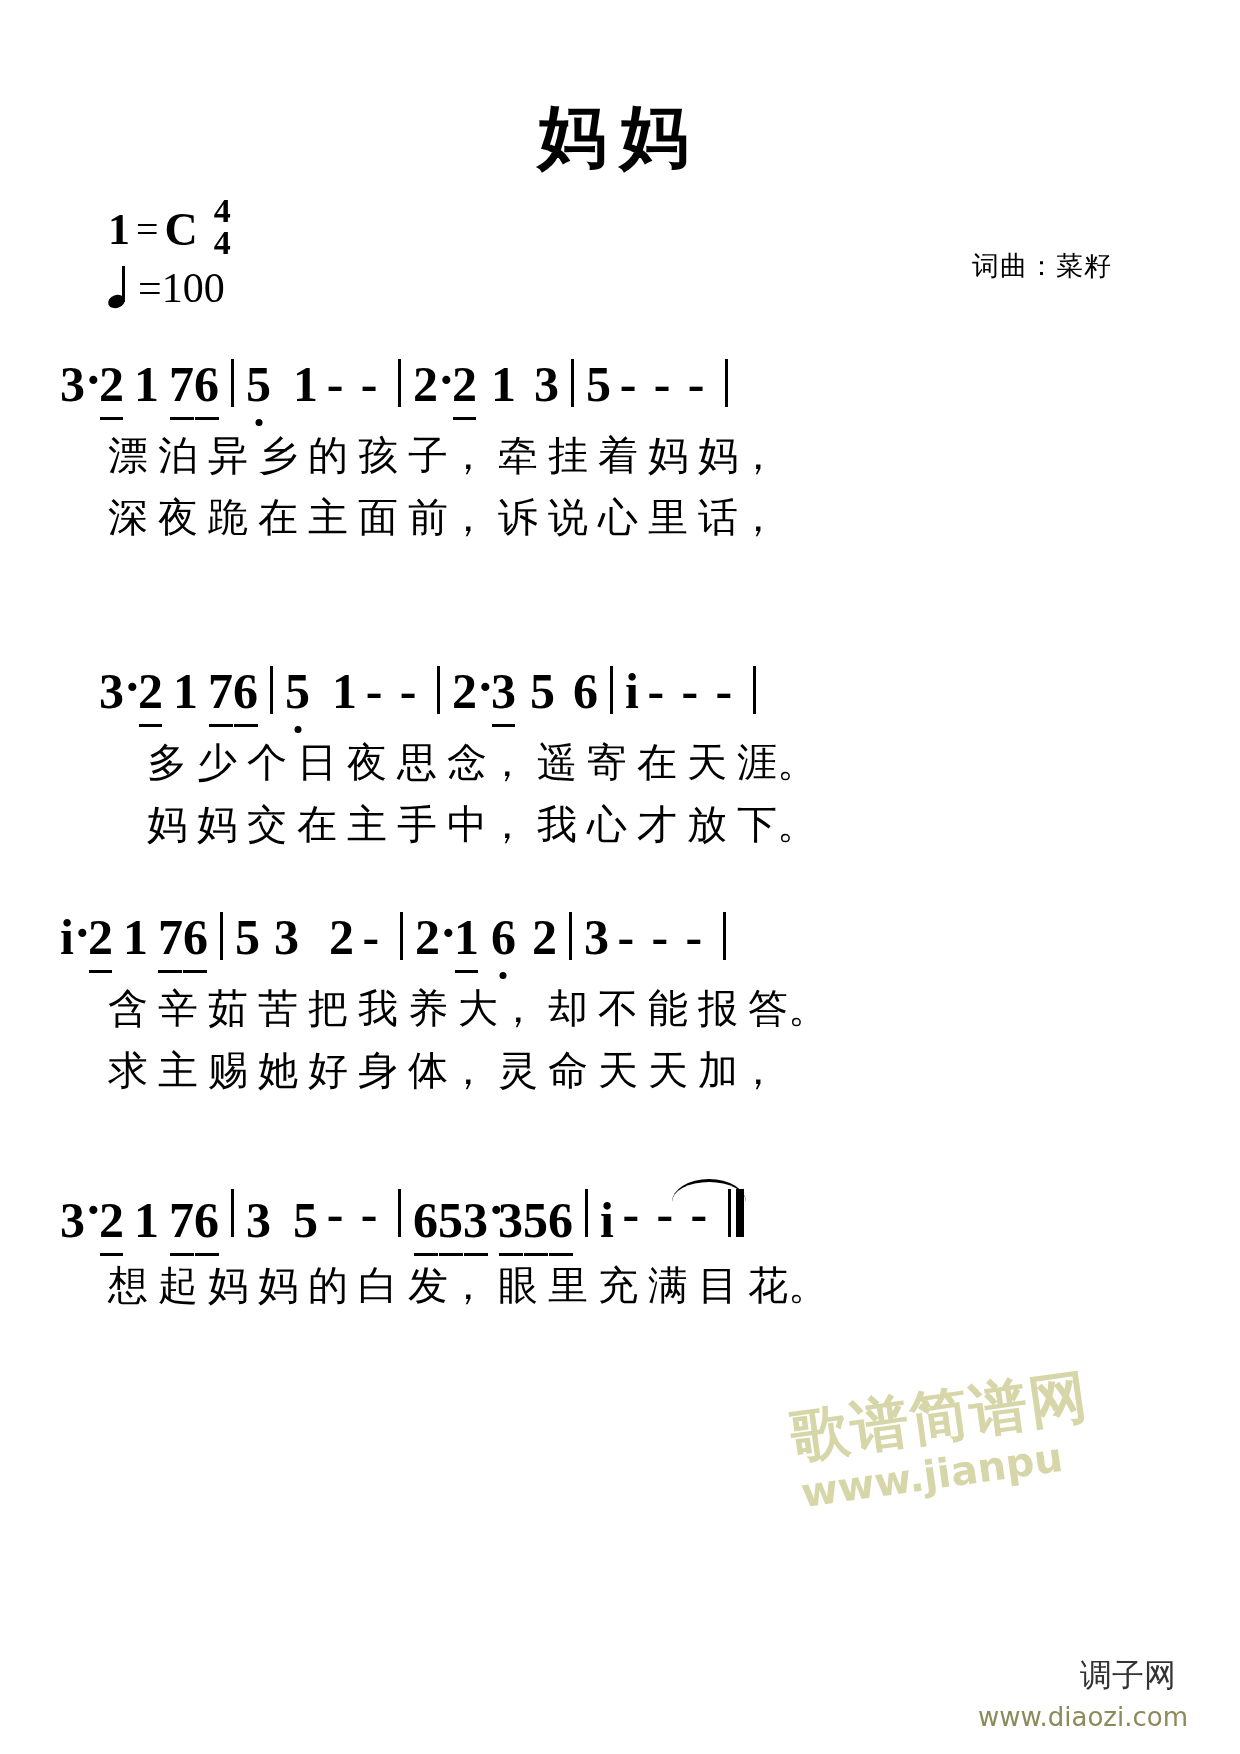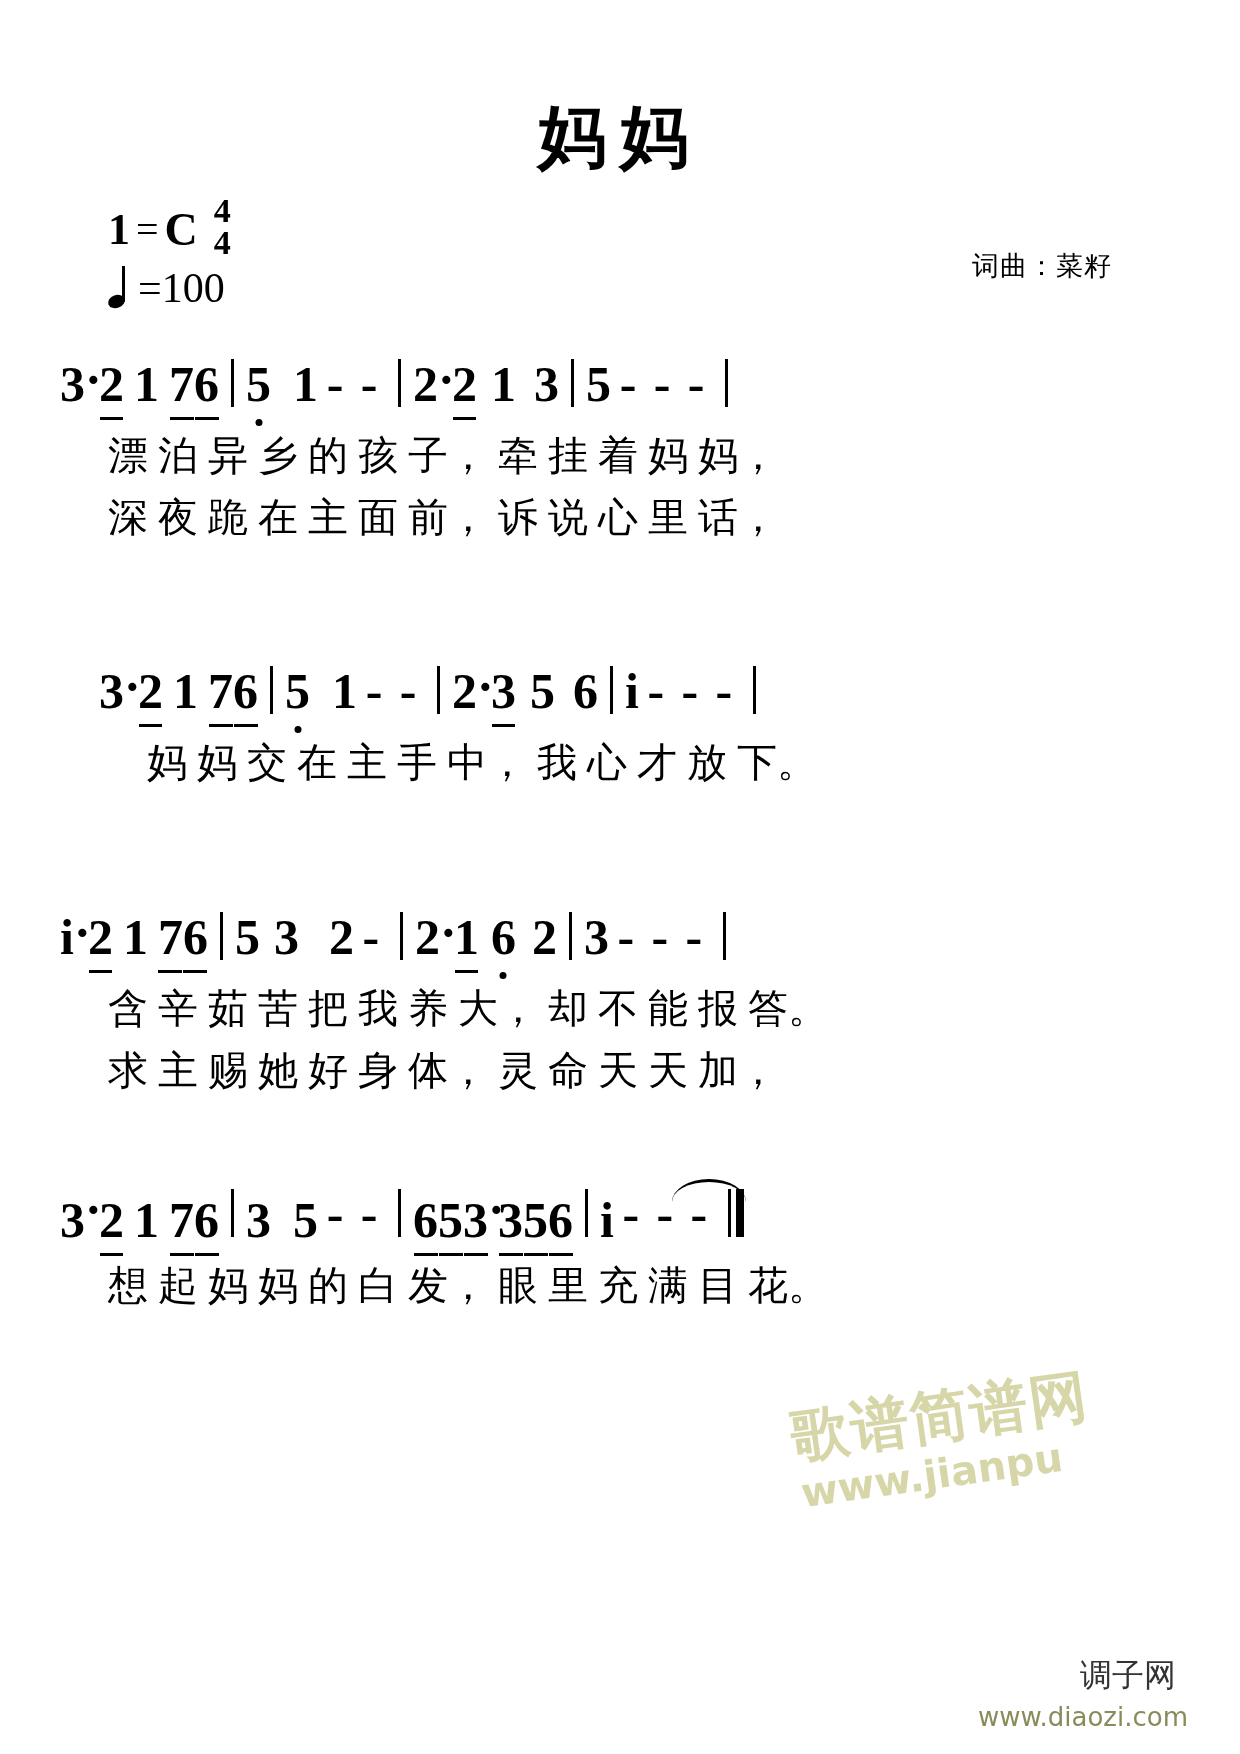--- a/index.html
+++ b/index.html
@@ -303,20 +303,21 @@
       <span class="tok">3</span><span class="augdot">·</span><span class="tok beam1">2</span><span class="sp" style="width:10px"></span><span class="tok">1</span><span class="sp" style="width:10px"></span><span class="tok beam2">7</span><span class="tok beam2">6</span><span class="bar"></span><span class="tok">5<span class="dot-lo"></span></span><span class="sp" style="width:22px"></span><span class="tok">1</span><span class="dash">-</span><span class="dash">-</span><span class="bar"></span><span class="tok">2</span><span class="augdot">·</span><span class="tok beam1">2</span><span class="sp" style="width:14px"></span><span class="tok">1</span><span class="sp" style="width:18px"></span><span class="tok">3</span><span class="bar"></span><span class="tok">5</span><span class="dash">-</span><span class="dash">-</span><span class="dash">-</span><span class="bar"></span>
     </div>
     <div class="lyric">漂 泊 异 乡 的 孩  子，      牵  挂  着 妈  妈，</div>
     <div class="lyric">深 夜 跪 在 主 面  前，      诉  说  心 里  话，</div>
   </div>
 
   <div class="system" style="top:662px;padding-left:39px;">
     <div class="notes">
       <span class="tok">3</span><span class="augdot">·</span><span class="tok beam1">2</span><span class="sp" style="width:10px"></span><span class="tok">1</span><span class="sp" style="width:10px"></span><span class="tok beam2">7</span><span class="tok beam2">6</span><span class="bar"></span><span class="tok">5<span class="dot-lo"></span></span><span class="sp" style="width:22px"></span><span class="tok">1</span><span class="dash">-</span><span class="dash">-</span><span class="bar"></span><span class="tok">2</span><span class="augdot">·</span><span class="tok beam1">3</span><span class="sp" style="width:14px"></span><span class="tok">5</span><span class="sp" style="width:18px"></span><span class="tok">6</span><span class="bar"></span><span class="tok">i</span><span class="dash">-</span><span class="dash">-</span><span class="dash">-</span><span class="bar"></span>
     </div>
+    <div class="lyric">多 少 个 日 夜 思  念，      遥  寄  在 天  涯。</div>
     <div class="lyric">妈 妈 交 在 主 手  中，      我  心  才 放  下。</div>
   </div>
 
   <div class="system" style="top:908px;">
     <div class="notes">
       <span class="tok">i</span><span class="augdot">·</span><span class="tok beam1">2</span><span class="sp" style="width:10px"></span><span class="tok">1</span><span class="sp" style="width:10px"></span><span class="tok beam2">7</span><span class="tok beam2">6</span><span class="bar"></span><span class="tok">5</span><span class="sp" style="width:14px"></span><span class="tok">3</span><span class="sp" style="width:30px"></span><span class="tok">2</span><span class="dash">-</span><span class="bar"></span><span class="tok">2</span><span class="augdot">·</span><span class="tok beam1">1</span><span class="sp" style="width:12px"></span><span class="tok">6<span class="dot-lo"></span></span><span class="sp" style="width:16px"></span><span class="tok">2</span><span class="bar"></span><span class="tok">3</span><span class="dash">-</span><span class="dash">-</span><span class="dash">-</span><span class="bar"></span>
     </div>
     <div class="lyric">含 辛 茹 苦 把 我 养  大，  却  不 能 报  答。</div>
     <div class="lyric">求 主 赐 她 好 身 体，      灵  命 天 天  加，</div>
   </div>

